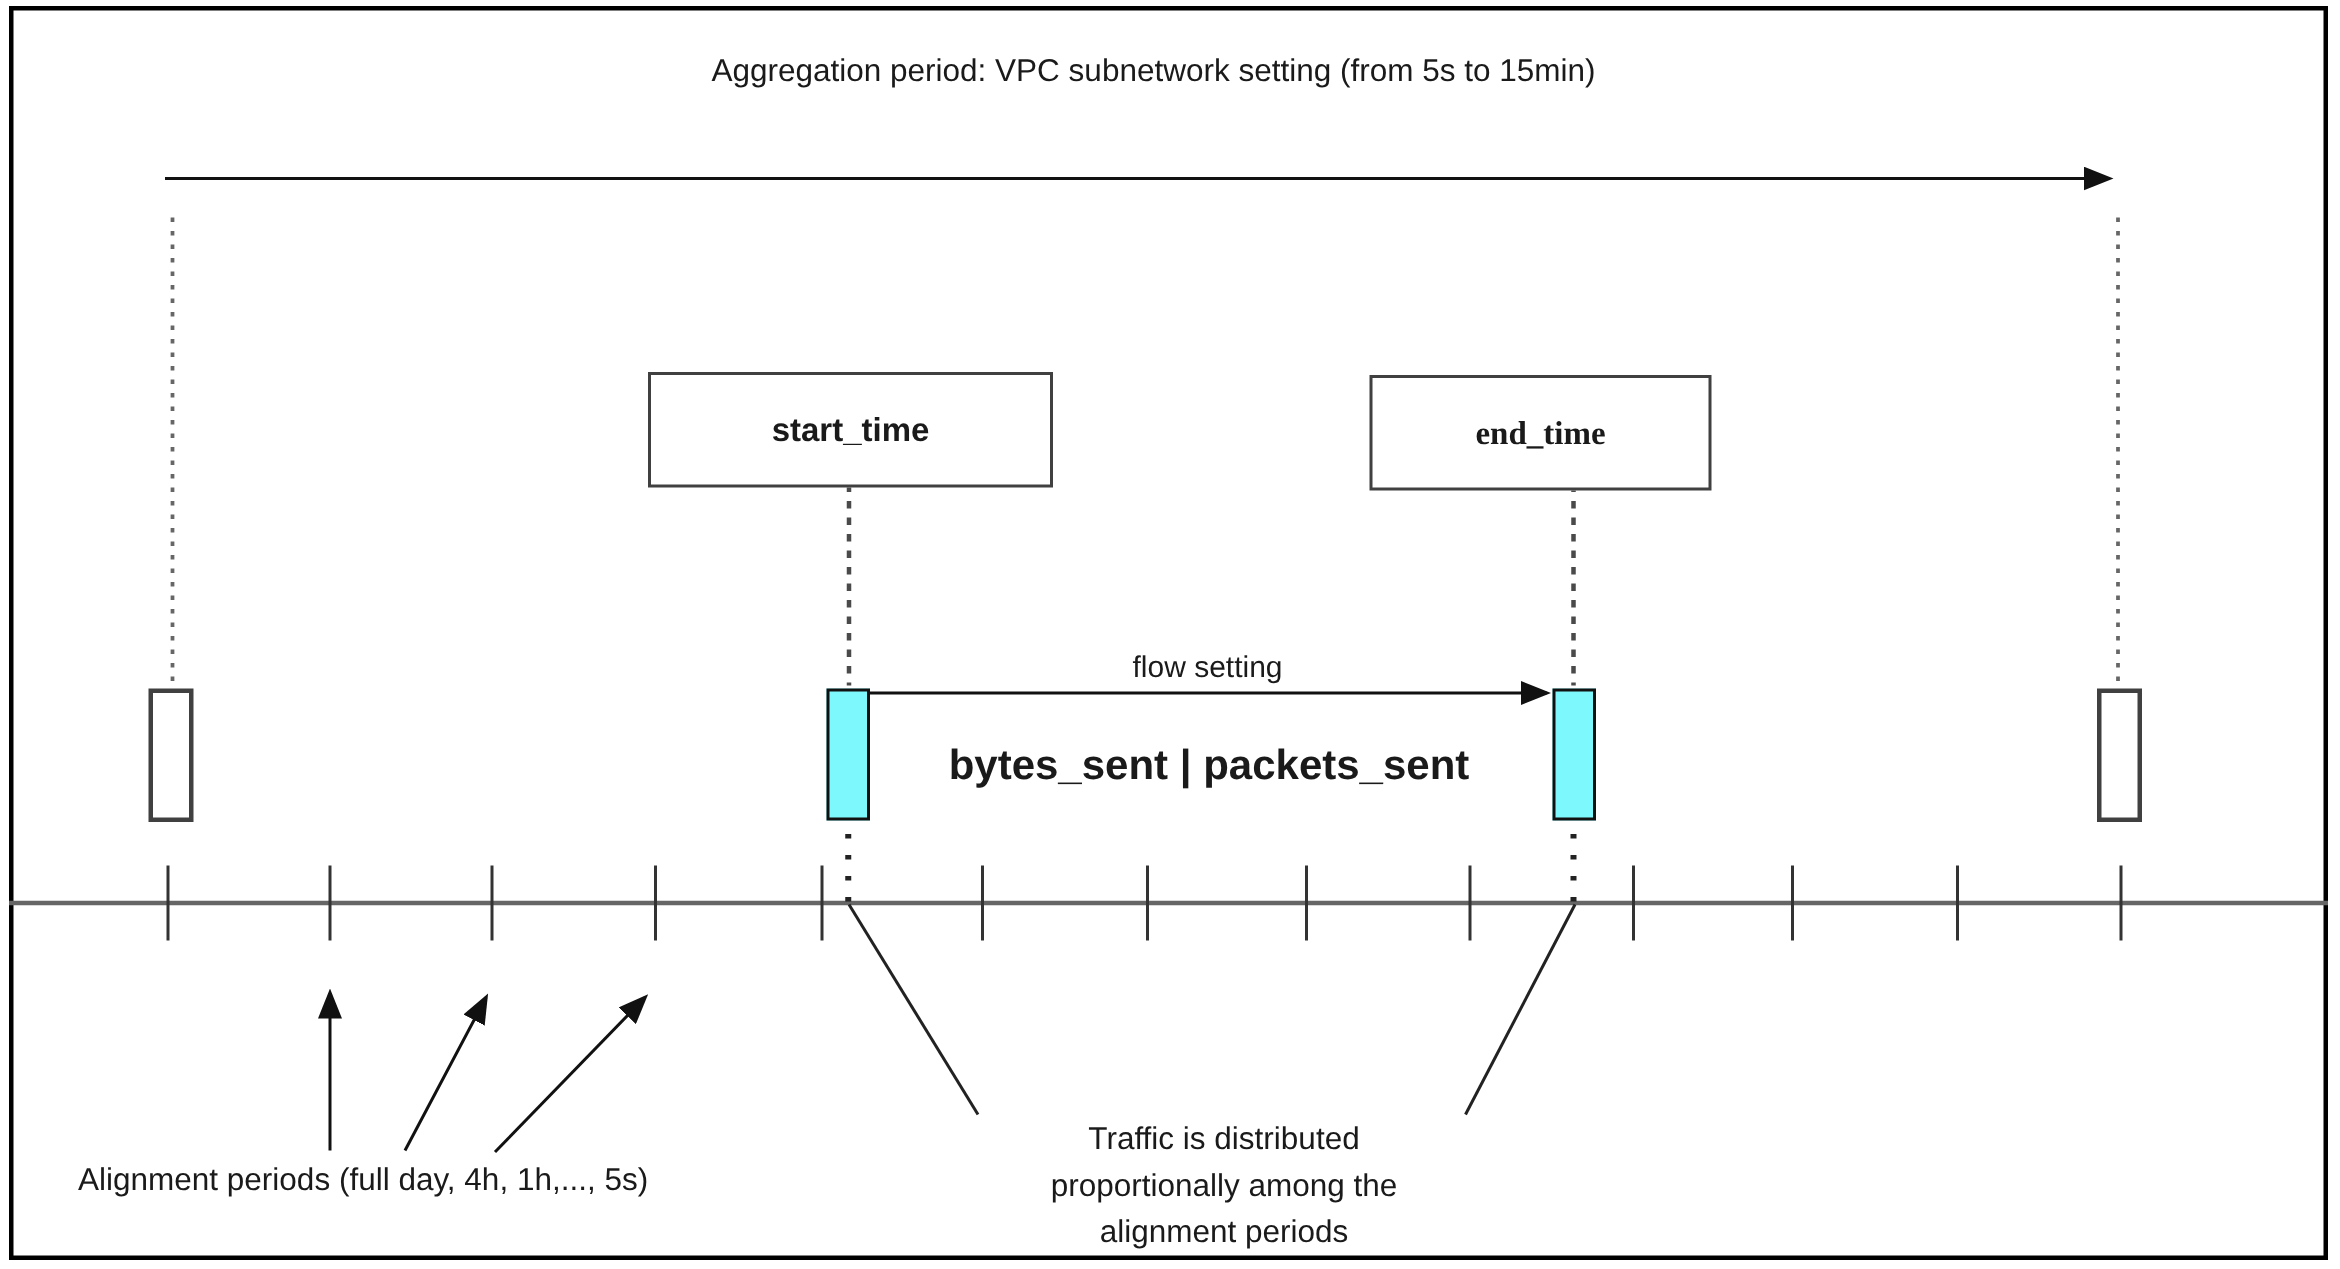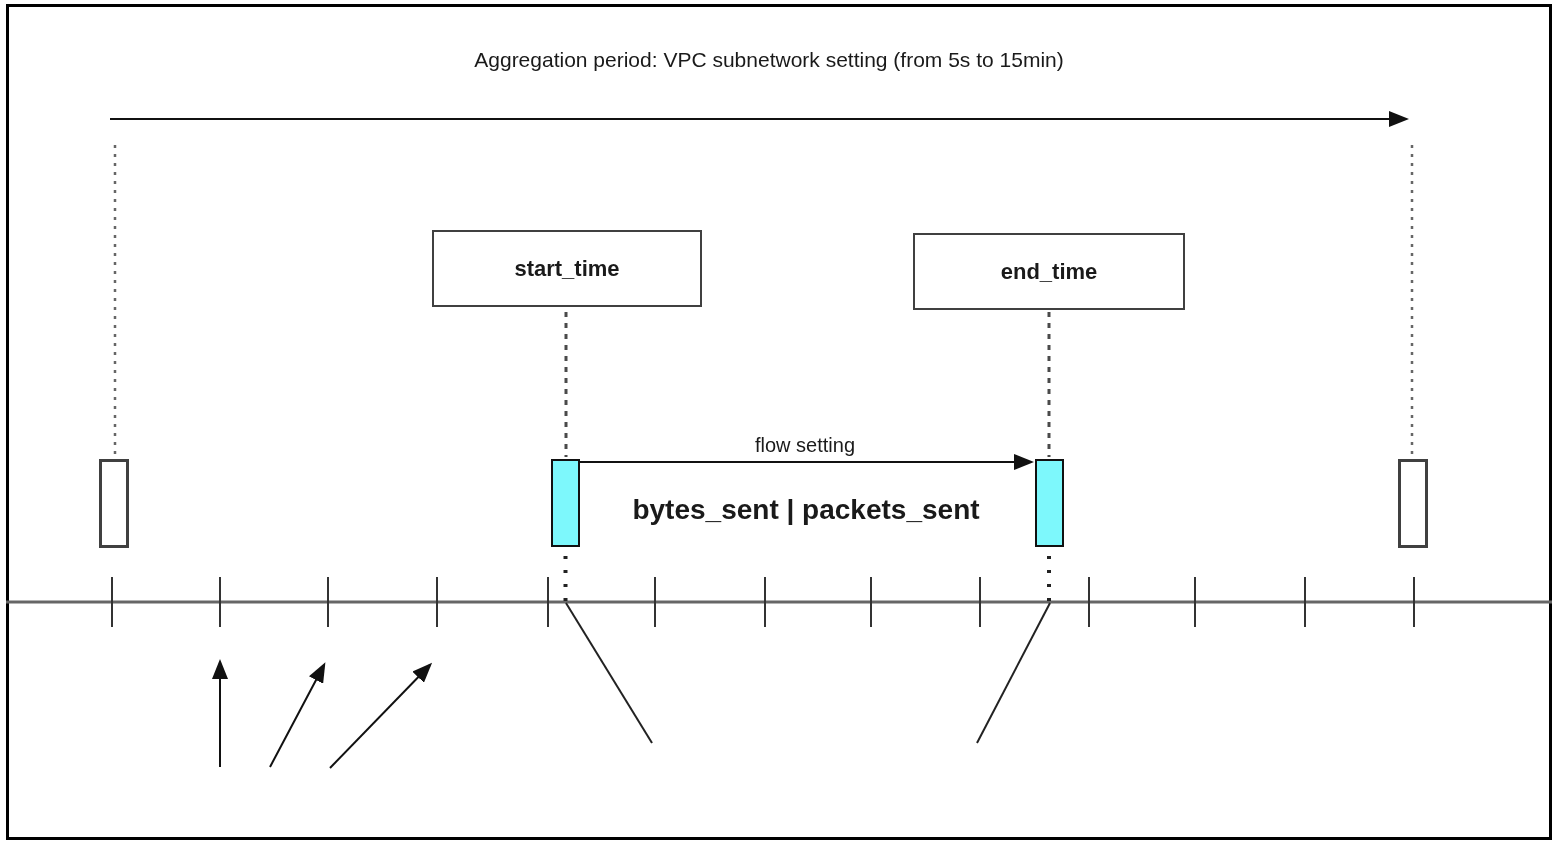--- a/index.html
+++ b/index.html
@@ -19,32 +19,31 @@
     pointer-events: none;
   }
   .layer { position: absolute; left: 0; top: 0; }
   .lbl { position: absolute; white-space: nowrap; }
   .title {
     position: absolute;
     left: 769px; top: 36px;
     transform: translateX(-50%);
     font-size: 21px;
     white-space: nowrap;
-    margin-top: 12px;
   }
   .tbox {
     position: absolute;
     border: 2px solid #404040;
     background: #ffffff;
     display: flex; align-items: center; justify-content: center;
     font-weight: bold; font-size: 22px;
     box-sizing: border-box;
   }
-  .box-start { left: 432px; top: 230px; width: 270px; height: 77px; }
-  .box-end   { left: 913px; top: 233px; width: 272px; height: 77px; }
+  .box-start { left: 432px; top: 248px; width: 270px; height: 77px; }
+  .box-end   { left: 913px; top: 250px; width: 228px; height: 77px; font-family: Liberation Serif, serif; }
   .flow-bar {
     position: absolute;
     top: 459px; width: 29px; height: 88px;
     border: 2px solid #111111;
     box-sizing: border-box;
   }
   .flow-bar-left  { left: 551px; }
   .flow-bar-right { left: 1035px; }
   .edge-bar {
     position: absolute;
@@ -138,15 +137,21 @@
   </div>
 
   <div class="flow-bar flow-bar-left" style="background: rgb(125, 248, 252);"></div>
   <div class="flow-bar flow-bar-right" style="background: rgb(125, 248, 252);"></div>
 
   <div class="edge-bar edge-bar-left"></div>
   <div class="edge-bar edge-bar-right"></div>
 
   <div class="lbl flow-duration-lbl">flow setting</div>
   <div class="lbl metrics-lbl">bytes_sent | packets_sent</div>
+  <div class="lbl align-lbl">Alignment periods (full day, 4h, 1h,..., 5s)</div>
 
+  <div class="traffic-note">
+    <div>Traffic is distributed</div>
+    <div>proportionally among the</div>
+    <div>alignment periods</div>
+  </div>
 
 </div>
 
 </body></html>

